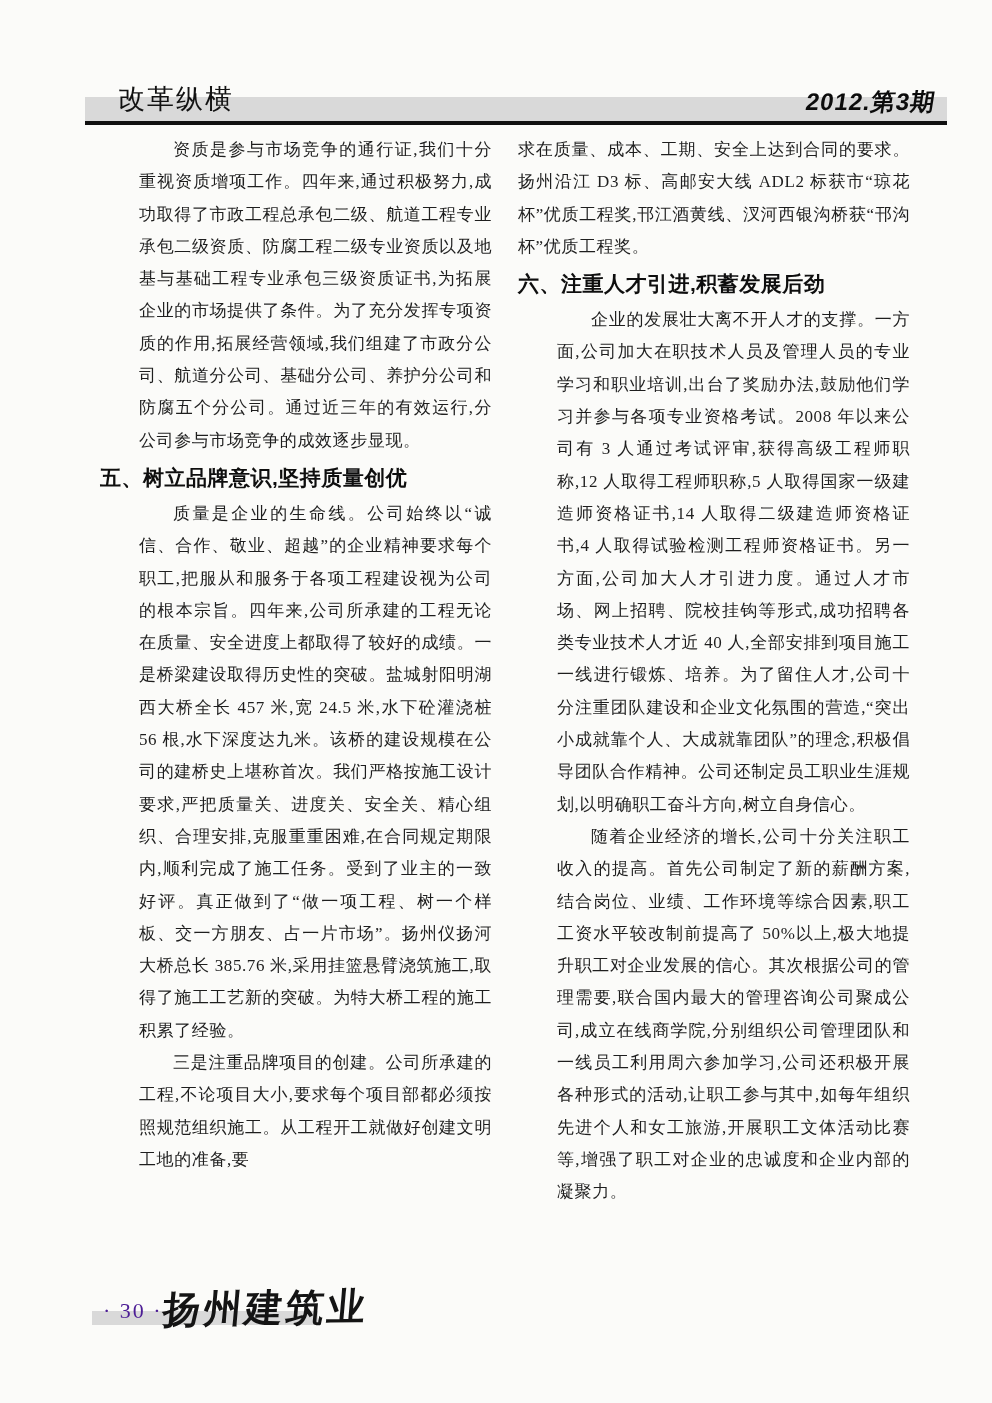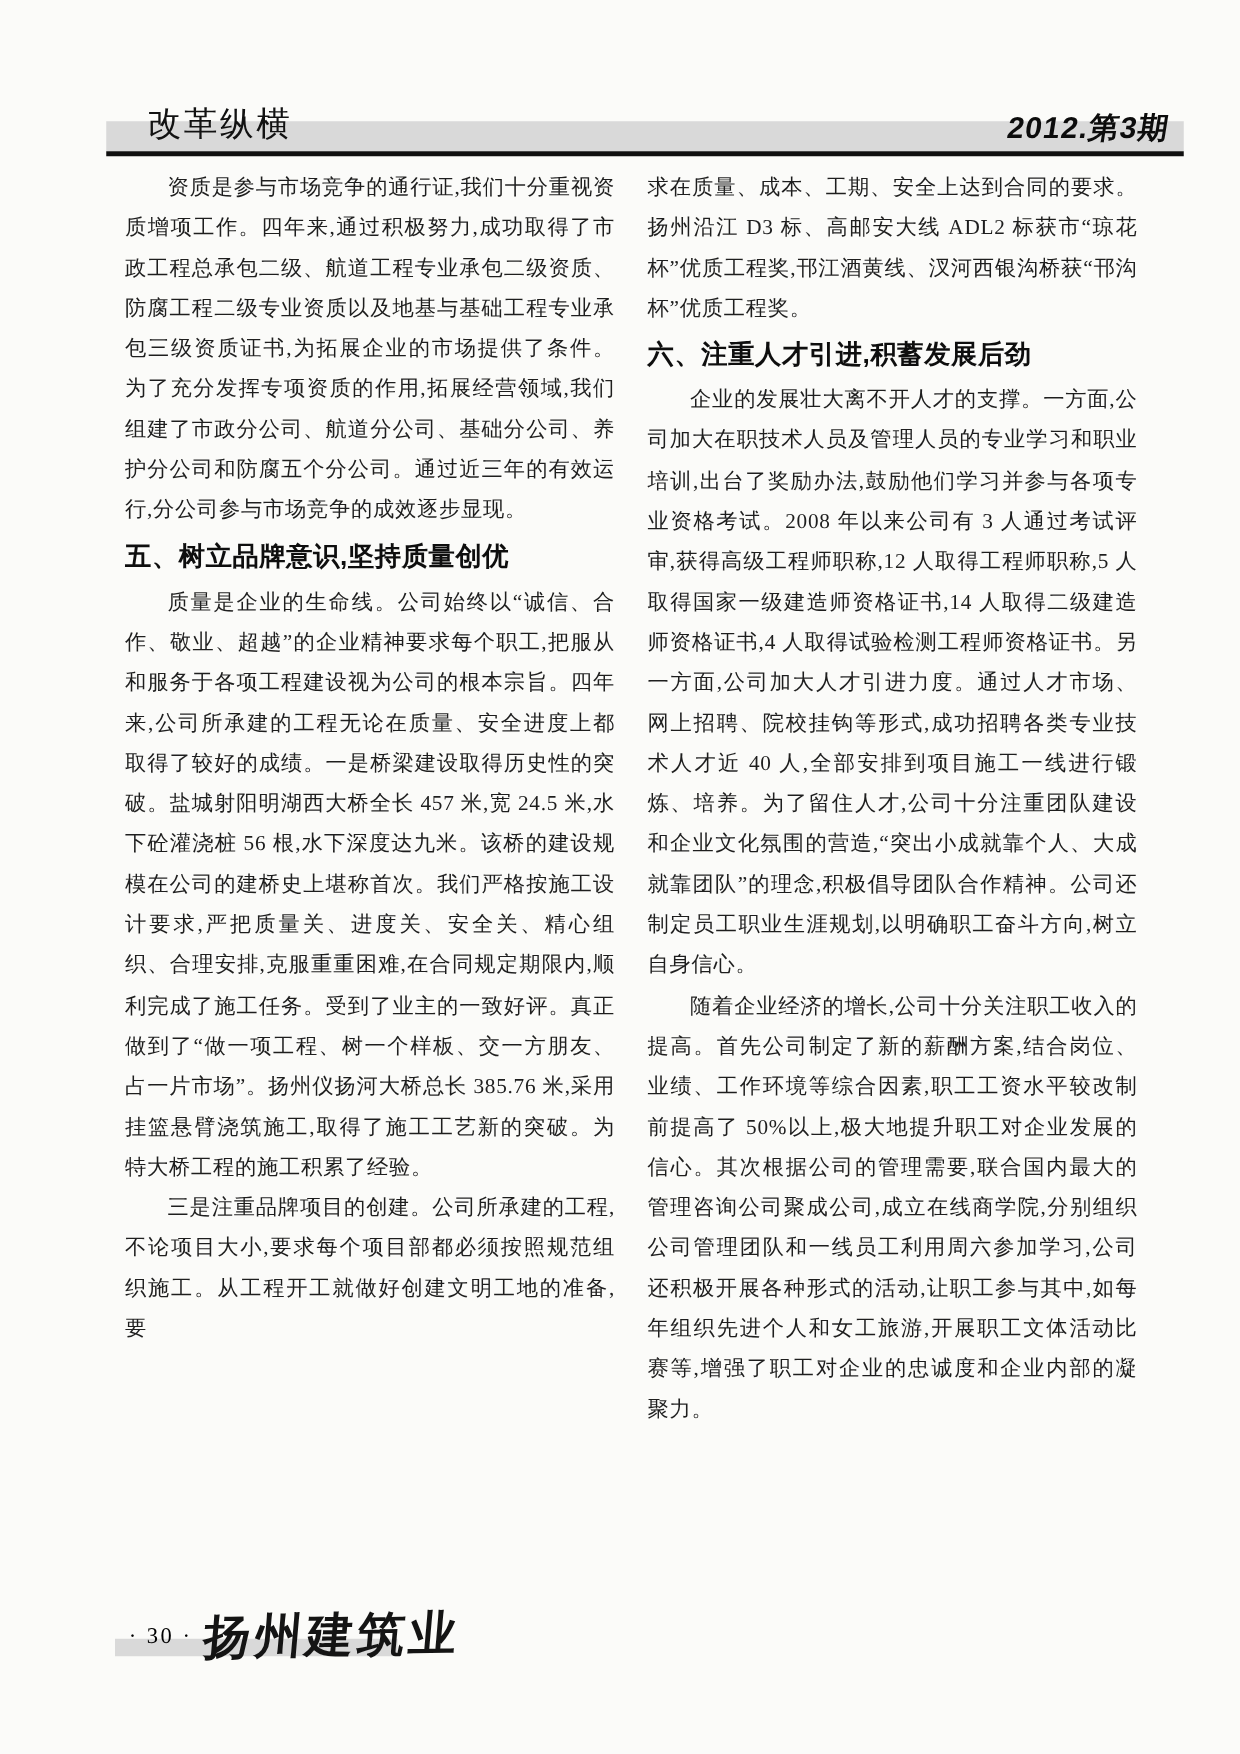--- a/index.html
+++ b/index.html
@@ -43,39 +43,39 @@
   }
   .col { width: 392px; }
   p.para {
     margin: 0;
     font-size: 17px;
     line-height: 32.3px;
     text-align: justify;
     letter-spacing: 0.6px;
     color: #1e1e1e;
   }
-  p.para.indent { text-indent: 2em; }
+  p.para.indent { text-indent: 2em; margin-left: 39px; }
   h3.heading {
     margin: 4px 0 3px 0;
     font-family: "Liberation Sans", "DejaVu Sans", sans-serif;
     font-size: 21px; font-weight: bold;
     line-height: 34px;
     letter-spacing: 0.5px;
     color: #0e0e0e;
   }
   
   .footer-bar {
     position: absolute; left: 92px; top: 1311px;
     width: 226px; height: 14px;
     background: #d9d9d9;
   }
   .footer-page {
     position: absolute; left: 103px; top: 1298px;
-    font-size: 18px; letter-spacing: 2px;
-    color: #000000;
+    font-size: 22px; letter-spacing: 2px;
+    color: #4c1d95;
   }
   .footer-logo {
     position: absolute; left: 163px; top: 1283px;
     font-family: "DejaVu Serif", serif;
     font-size: 38px; font-weight: bold;
     letter-spacing: 3px;
     transform: skewX(-6deg) rotate(-1deg);
     color: #141414;
   }
 </style>

